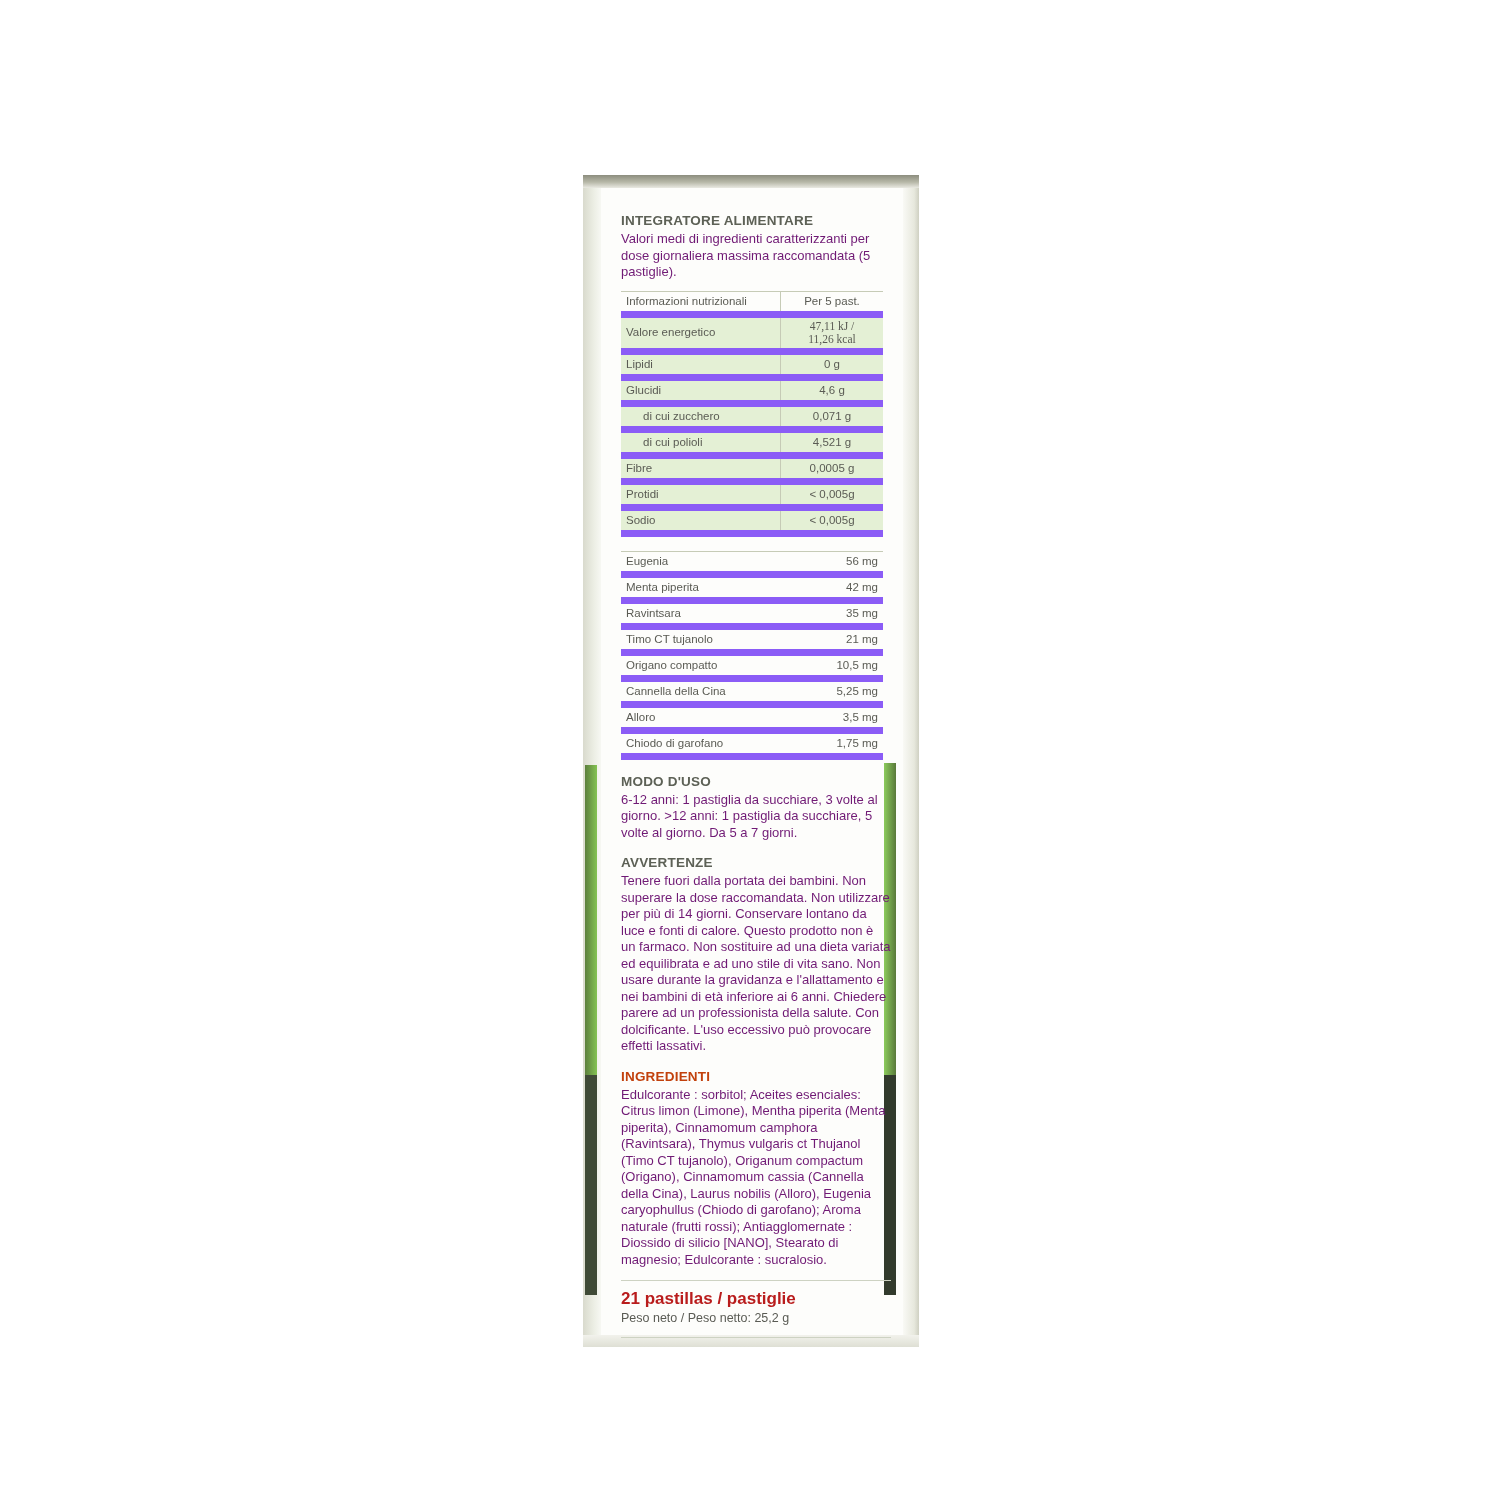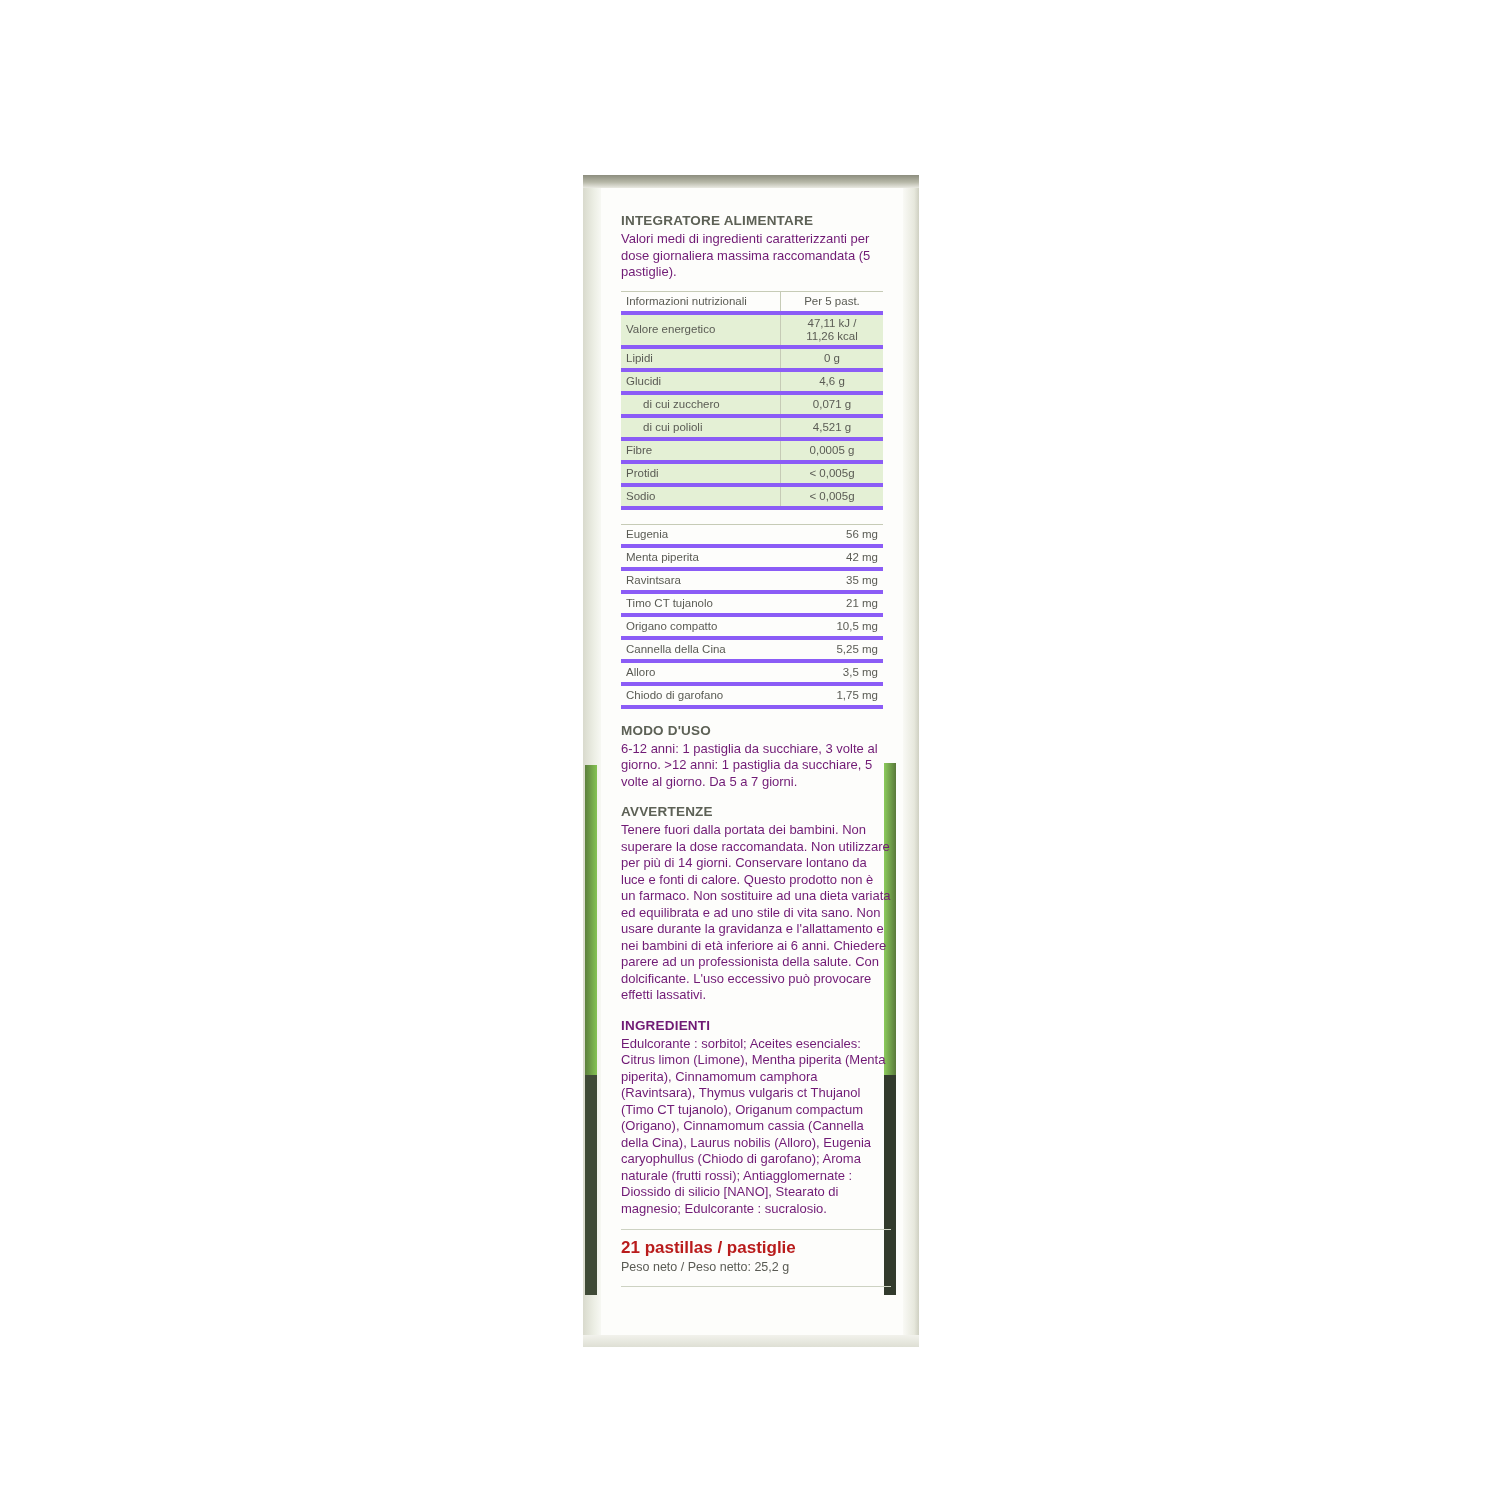--- a/index.html
+++ b/index.html
@@ -115,40 +115,40 @@
   }
 
   .section-title {
     font-weight: bold;
     font-size: 13.5px;
     letter-spacing: 0.2px;
     color: #5d6156;
     margin: 0 0 3px 0;
   }
   .section-title.green {
-    color: #701a75;
+    color: #c2410c;
   }
   .body-text {
     font-size: 13px;
     line-height: 16.5px;
     margin: 0;
     color: #701a75;
   }
 
   
   table.nut {
     border-collapse: collapse;
     width: 262px;
     font-size: 11.5px;
     color: #5a5b54;
     margin-top: 10px;
   }
   table.nut td {
     border-top: 1px solid #c6cbb6;
-    border-bottom: 4px solid #8b5cf6;
+    border-bottom: 7px solid #8b5cf6;
     padding: 2px 5px 2px 5px;
     height: 15px;
     vertical-align: middle;
   }
   table.nut td.val {
     text-align: center;
     width: 92px;
     border-left: 1px solid #c6cbb6;
   }
   table.nut tr.tinted td {
@@ -230,21 +230,21 @@
 
     <table class="nut">
       <tbody>
         <tr>
           <td>Informazioni nutrizionali</td>
           <td class="val">Per 5 past.</td>
         </tr>
         <tr class="tinted">
           <td class="two-line">Valore energetico</td>
           <td class="val two-line">
-            <span style="white-space:pre-line;">47,11 kJ /
+            <span style="white-space:pre-line;font-family:Liberation Serif, serif;">47,11 kJ /
 11,26 kcal</span>
           </td>
         </tr>
         <tr class="tinted">
           <td>Lipidi</td>
           <td class="val">0 g</td>
         </tr>
         <tr class="tinted">
           <td>Glucidi</td>
           <td class="val">4,6 g</td>

